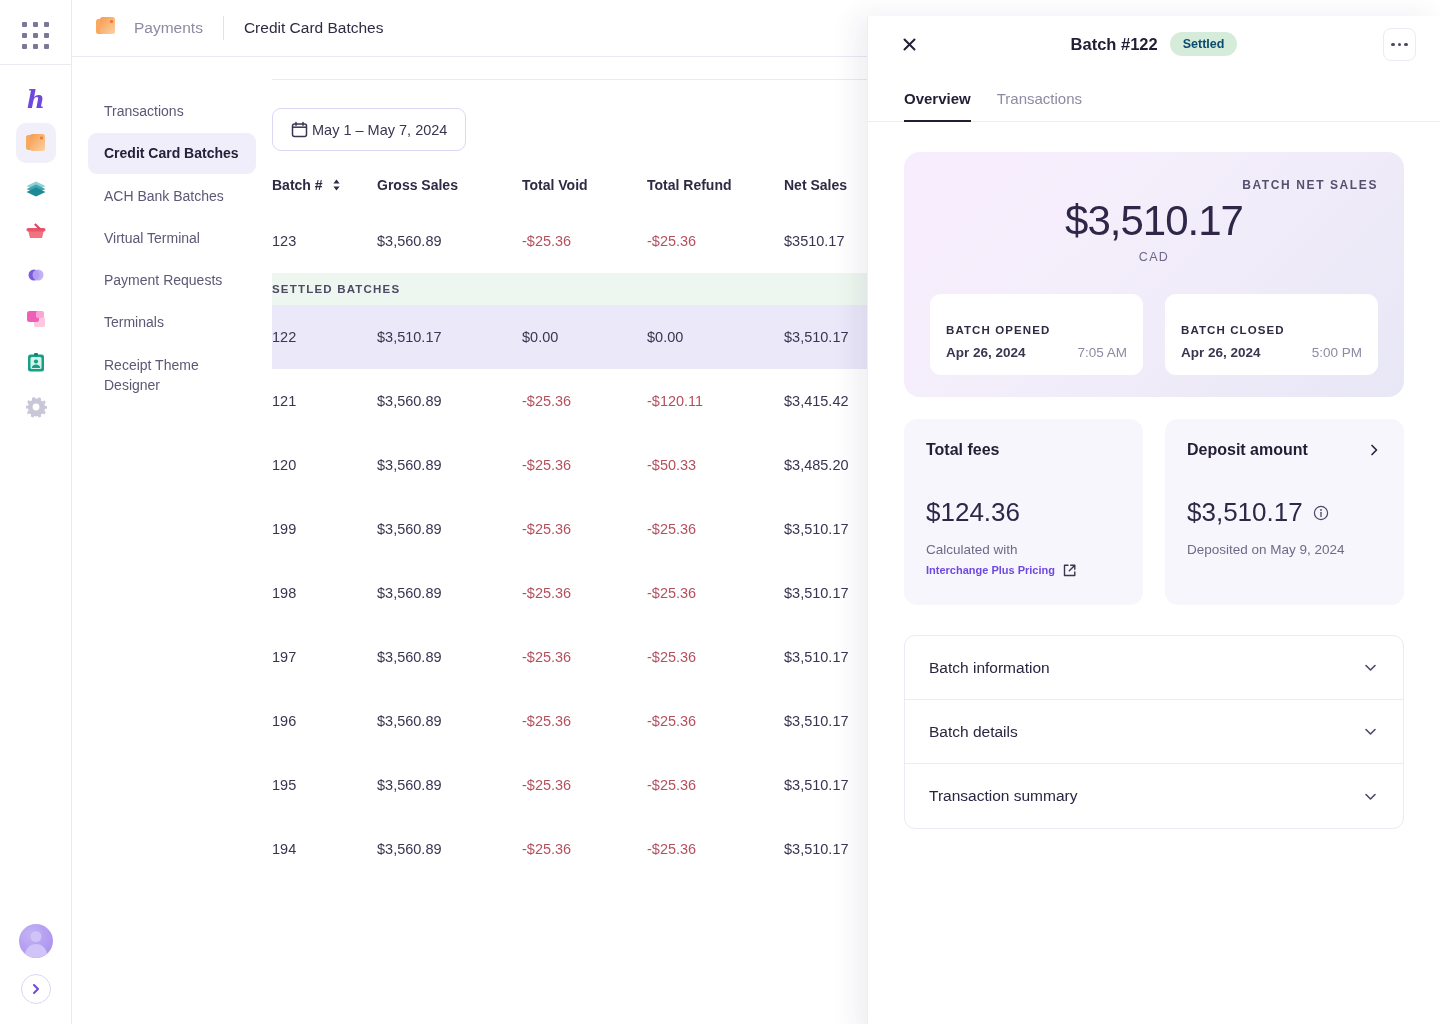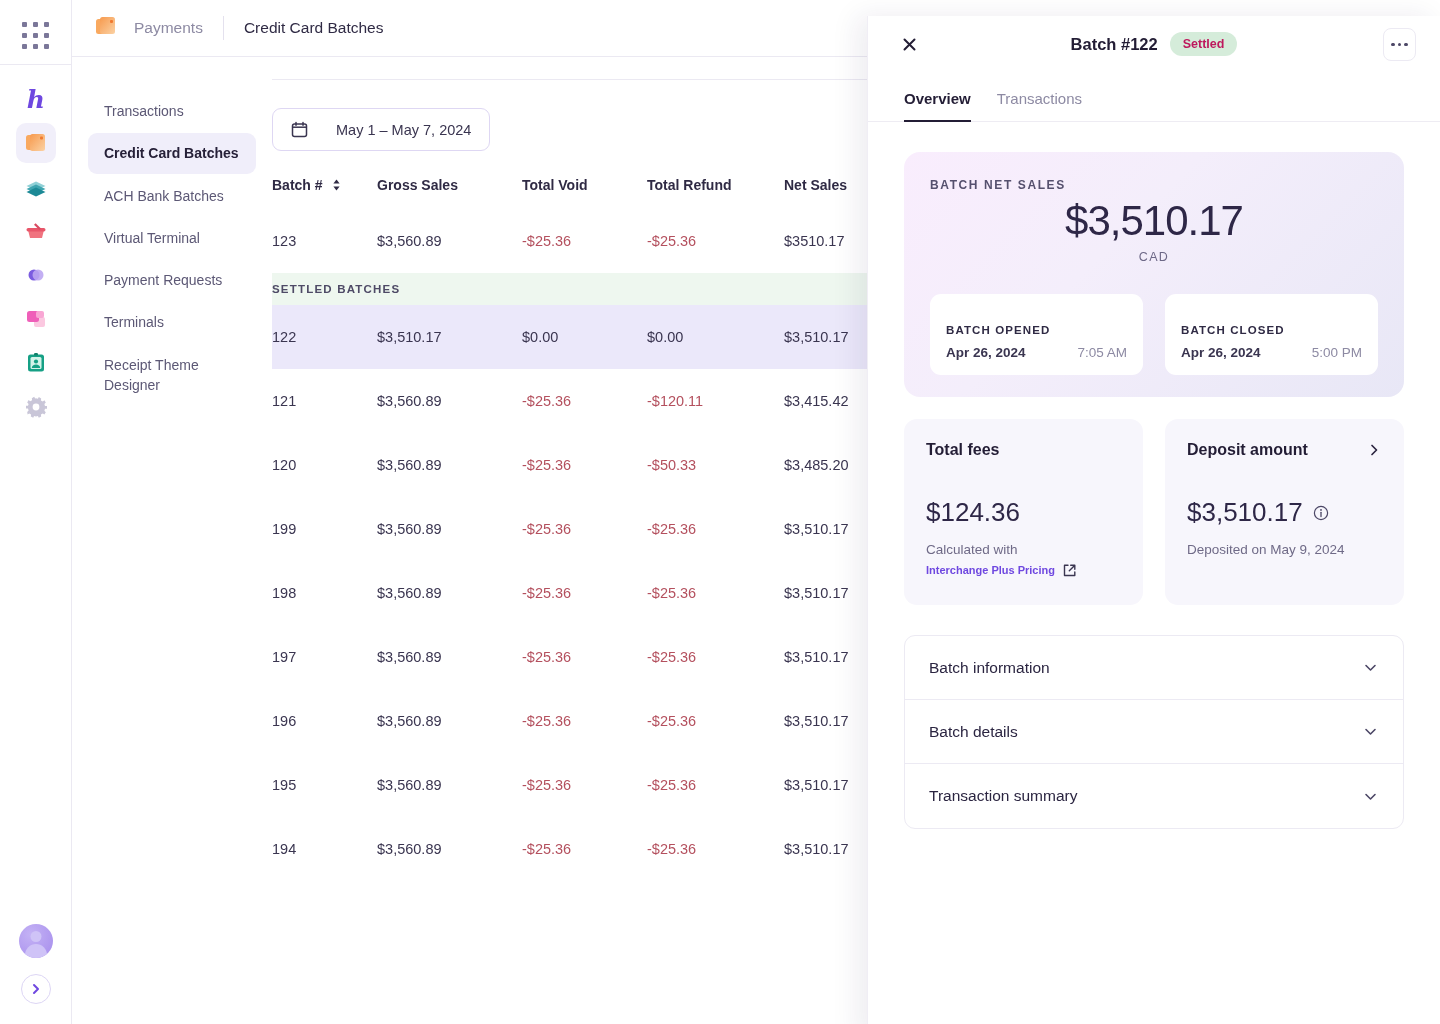--- a/index.html
+++ b/index.html
@@ -61,21 +61,21 @@
   
   .main { position: absolute; left: 272px; top: 57px; width: 1168px; height: 967px; overflow: hidden; }
   .terminal-block { padding: 48px 0 0 0; margin-left: 0; }
   .term-label { font-size: 13.5px; color: #8d8aa3; margin-bottom: 2px; }
   .term-row { display: flex; align-items: center; gap: 10px; }
   .term-name { font-size: 25px; font-weight: 700; color: #231d35; letter-spacing: -.3px; }
   .term-caret { width: 26px; height: 26px; border-radius: 7px; background: #e9e3fb;
     display: flex; align-items: center; justify-content: center; cursor: pointer; }
   .divider-line { height: 1px; background: #ebe9f2; margin: 22px 0 0 0; width: 1168px; }
 
-  .date-btn { margin-top: 28px; display: inline-flex; align-items: center; gap: 28px;
+  .date-btn { margin-top: 28px; display: inline-flex; align-items: center; gap: 4px;
     border: 1px solid #ded7f3; border-radius: 9px; padding: 12px 18px; cursor: pointer; background: #fff; }
   .date-btn span { font-size: 14.5px; color: #3a3550; }
 
   
   .tbl { margin-top: 26px; width: 1168px; }
   .tbl-head { display: flex; align-items: center; padding: 0 0 16px 0; }
   .th { font-size: 14px; font-weight: 700; color: #2f2a44; }
   .c1 { width: 105px; display: flex; align-items: center; gap: 9px; }
   .c2 { width: 145px; }
   .c3 { width: 125px; }
@@ -98,37 +98,37 @@
     background: linear-gradient(to right, rgba(255,255,255,0), #ffffff 70%); pointer-events: none; }
 
   
   .drawer { position: absolute; right: 0; top: 16px; width: 573px; height: 1024px;
     background: #fff; box-shadow: -10px 0 26px rgba(40,30,80,.08); border-left: 1px solid #f0eef5; }
   .drawer-head { height: 56px; display: flex; align-items: center; padding: 0 24px 0 30px; position: relative; }
   .close-x { width: 22px; height: 22px; display: flex; align-items: center; justify-content: center; cursor: pointer; }
   .drawer-title-wrap { position: absolute; left: 0; right: 0; top: 0; height: 56px;
     display: flex; align-items: center; justify-content: center; gap: 12px; pointer-events: none; }
   .drawer-title { font-size: 16.5px; font-weight: 700; color: #231d35; }
-  .badge { background: #d5ecda; color: #be185d; font-size: 12.5px; font-weight: 700;
+  .badge { background: #d5ecda; color: #0c4a6e; font-size: 12.5px; font-weight: 700;
     padding: 5px 13px; border-radius: 13px; }
   .kebab { position: absolute; right: 24px; top: 12px; width: 33px; height: 33px;
     border: 1px solid #eceaf3; border-radius: 8px; display: flex; align-items: center; justify-content: center;
     gap: 3px; cursor: pointer; background: #fff; }
   .kebab i { width: 3.5px; height: 3.5px; border-radius: 50%; background: #4c4766; display: block; }
 
   .tabs { display: flex; gap: 26px; padding: 18px 0 0 36px; border-bottom: 1px solid #eeecf3; }
   .tab { font-size: 15px; color: #8d8aa3; padding-bottom: 13px; cursor: pointer; border-bottom: 2.5px solid transparent;
     margin-bottom: -1px; }
   .tab.active { color: #231d35; font-weight: 700; border-bottom-color: #231d35; }
 
   .drawer-body { padding: 30px 36px 0 36px; }
 
   .hero { border-radius: 16px; padding: 26px 26px 22px 26px;
     background: linear-gradient(135deg, #f9edfd 0%, #f4eefb 40%, #e8e7f6 100%); }
-  .hero-label { text-align: left; font-size: 12px; font-weight: 700; letter-spacing: 1.6px; color: #55506e; }
+  .hero-label { text-align: right; font-size: 12px; font-weight: 700; letter-spacing: 1.6px; color: #55506e; }
   .hero-amount { text-align: center; font-size: 42px; font-weight: 400; color: #2e2747; letter-spacing: -1px;
     margin-top: 7px; line-height: 1.05; }
   .hero-ccy { text-align: center; font-size: 12.5px; letter-spacing: 1.3px; color: #6d6887; margin-top: 7px; }
   .hero-cards { display: flex; gap: 22px; margin-top: 30px; }
   .hero-card { flex: 1; background: #fff; border-radius: 11px; padding: 30px 16px 15px 16px; }
   .hc-label { font-size: 11.5px; font-weight: 700; letter-spacing: 1.1px; color: #2f2a44; }
   .hc-row { display: flex; justify-content: space-between; align-items: baseline; margin-top: 9px; }
   .hc-date { font-size: 13.5px; font-weight: 700; color: #3a3550; }
   .hc-time { font-size: 13.5px; color: #8d8aa3; }
 

